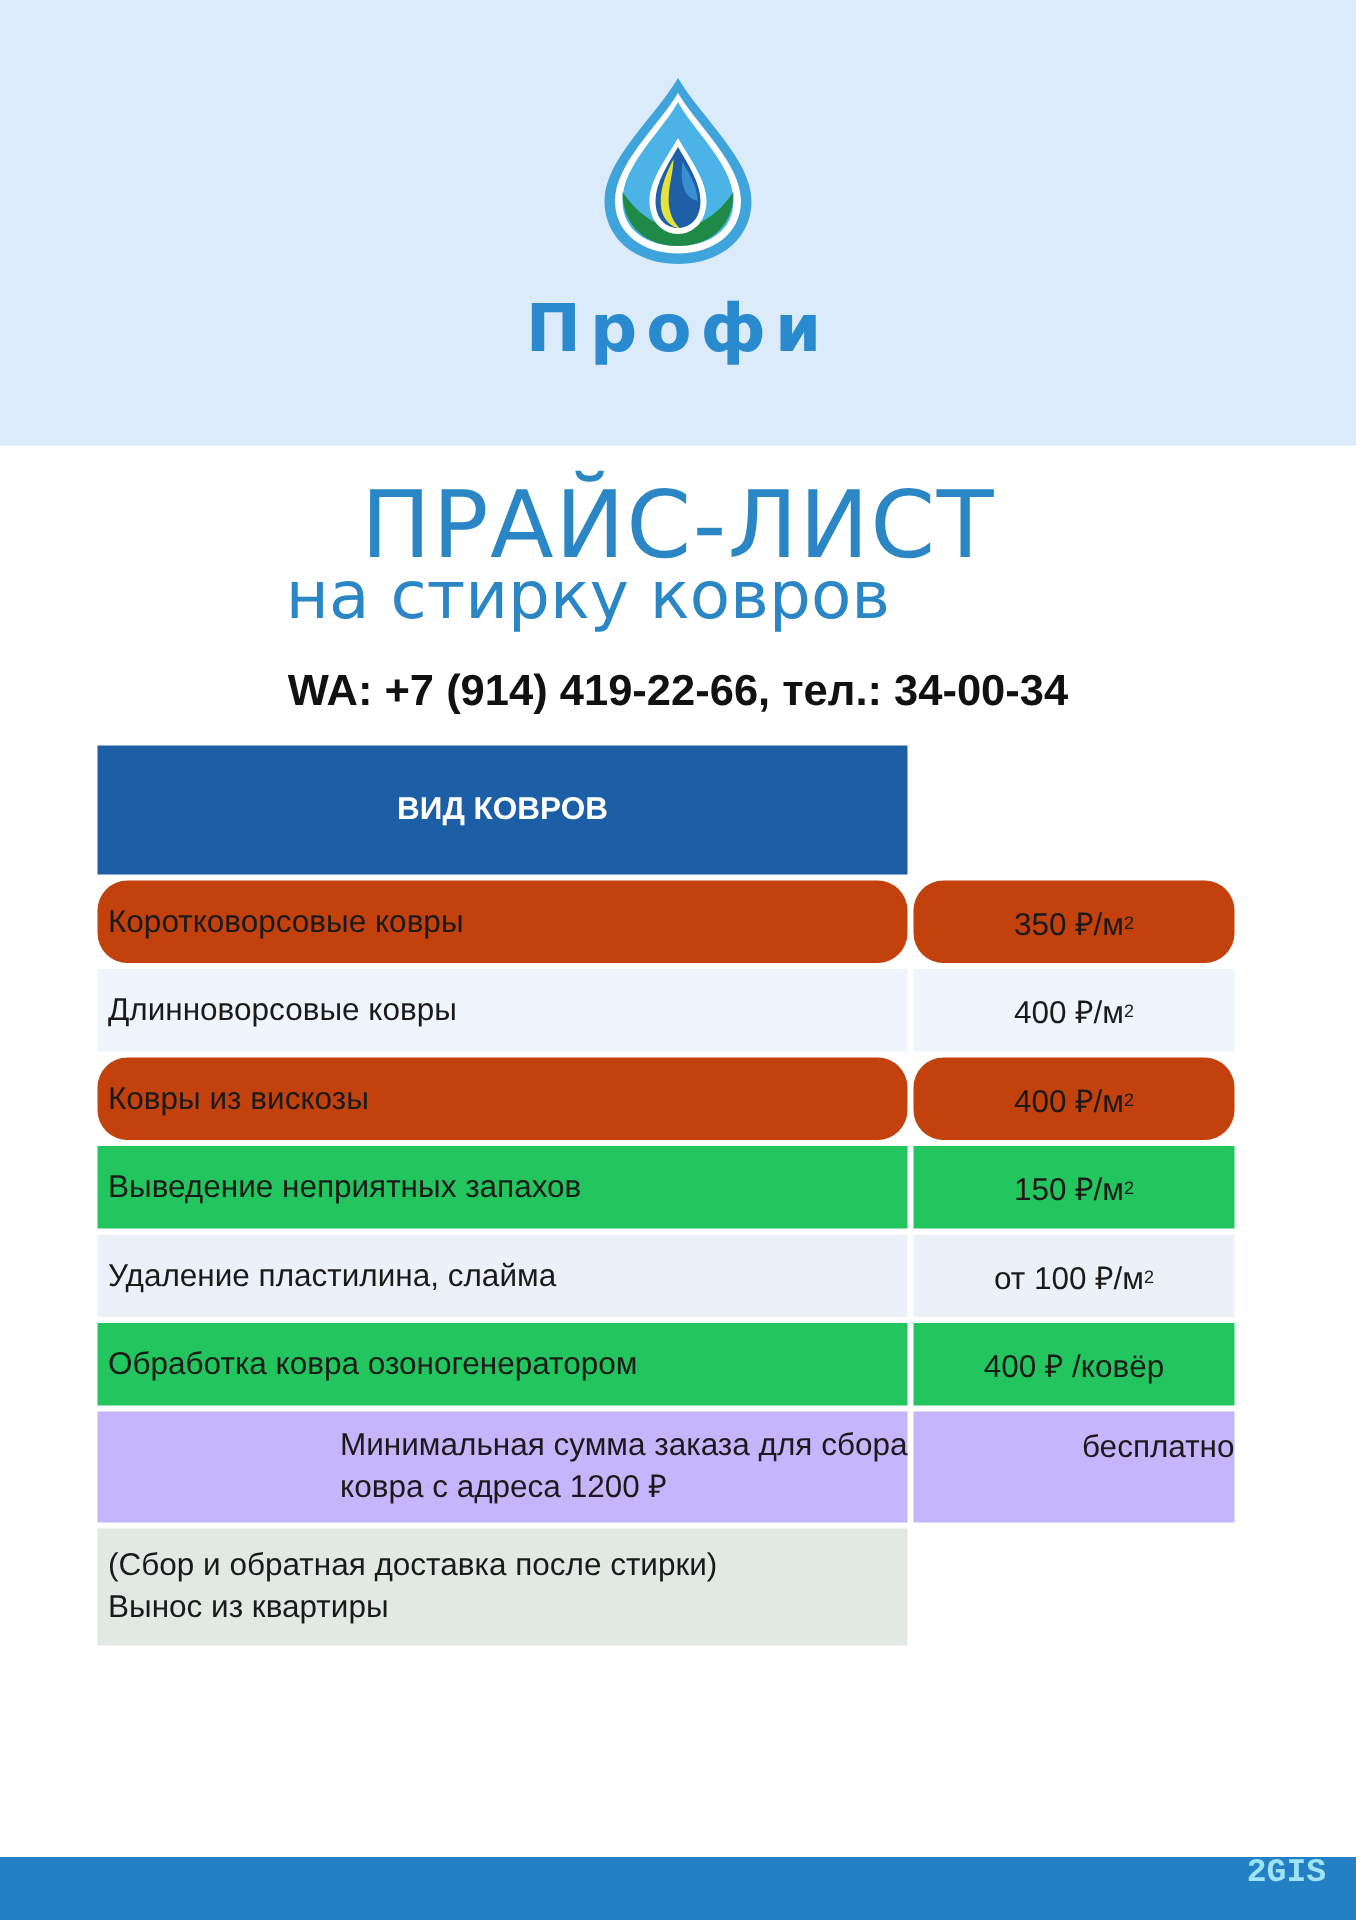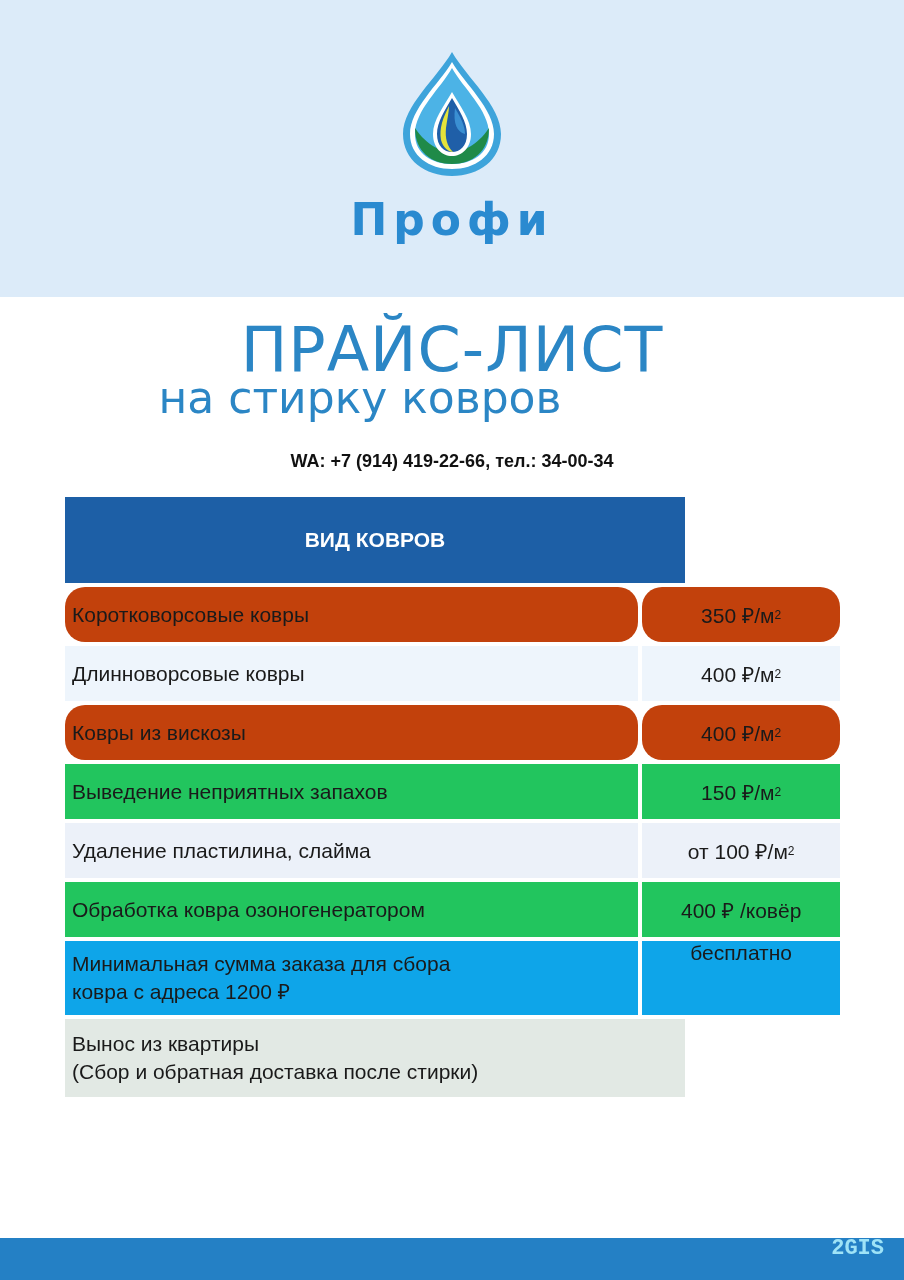--- a/index.html
+++ b/index.html
@@ -21,58 +21,58 @@
     font-size:44px; letter-spacing:6px; color:#2a8ad0; line-height:80px;
   }
   .title1 {
     position:absolute; left:0; width:904px; top:316px; text-align:center;
     font-family:"DejaVu Sans", sans-serif; font-size:62px; letter-spacing:1px;
     color:#2b86c5; line-height:68px;
   }
   .title2 {
     position:absolute; left:0; width:720px; top:370px; text-align:center;
     font-family:"DejaVu Sans", sans-serif; font-size:44px;
-    color:#2b86c5; line-height:56px;
+    color:#2b86c5; line-height:56px;padding-left:32px;
   }
   .contacts {
     position:absolute; left:0; width:904px; top:446px; text-align:center;
-    font-family:"Liberation Sans", sans-serif; font-weight:bold; font-size:18px;
+    font-family:"Liberation Sans", sans-serif; font-weight:bold; font-size:29px;
     color:#111; line-height:30px;
   }
   .table {
     position:absolute; left:65px; top:497px; width:775px;
   }
   .row { display:flex; margin-bottom:4px; }
   .c1, .c2 {
     box-sizing:border-box; display:flex; align-items:center;
     font-family:"Liberation Sans", sans-serif; font-size:21px; color:#1a1a1a;
   }
-  .c1 { width:620px; padding-left:7px; margin-right:4px; }
+  .c1 { width:540px; padding-left:7px; margin-right:4px; }
   .c2 { width:214px; justify-content:center; text-align:center; }
   .head .c1, .head .c2 {
     background:#1d5fa6; color:#fff; font-weight:bold; font-size:21px; height:86px;
   }
   .head .c1 { justify-content:center; padding-left:0; }
   .head .c2 { line-height:28px; }
   .r-a .c1, .r-a .c2 { background:#c2410c; height:55px;border-radius:20px; }
   .r-b .c1, .r-b .c2 { background:#eef5fc; height:55px; }
   .r-c .c1, .r-c .c2 { background:#22c55e; height:55px; }
   .r-d .c1, .r-d .c2 { background:#ecf1f9; height:55px; }
-  .r-g .c1, .r-g .c2 { background:#0ea5e9; height:74px; }
+  .r-g .c1, .r-g .c2 { background:#c4b5fd; height:74px;justify-content:flex-end; }
   .r-g .c1 { line-height:28px; }
   .r-g2 .c1, .r-g2 .c2 { background:#e2e9e4; height:78px; }
   .r-g2 .c1 { line-height:28px; }
   .section {
     height:54px; display:flex; align-items:center; justify-content:center;
     font-family:"Liberation Sans", sans-serif; font-weight:bold; font-size:21px;
     margin-bottom:4px;
   }
   .sec-blue { background:#3bb8e8; color:#1a1a1a; }
   .sec-green { background:#1a8754; color:#ffffff; }
-  .top-align { align-items:flex-start !important; }
+  .top-align { align-items:flex-start !important; padding-top:12px; }
   sup { font-size:12px; vertical-align:super; line-height:0; }
   .footer-band {
     position:absolute; left:0; top:1238px; width:904px; height:42px; background:#2480c5;
   }
   .gis {
     position:absolute; right:20px; top:1238px; font-family:Liberation Mono, monospace;
     font-weight:bold; font-size:22px; color:#9fe3f7; line-height:22px;
   }
 </style>
 </head>
@@ -152,21 +152,21 @@
       <div>
         <div>Минимальная сумма заказа для сбора</div>
         <div>ковра с адреса 1200 ₽</div>
       </div>
     </div>
     <div class="c2 top-align">бесплатно</div>
   </div>
   <div class="row r-g2">
     <div class="c1">
       <div>
+        <div>(Сбор и обратная доставка после стирки)</div>
         <div>Вынос из квартиры</div>
-        <div>(Сбор и обратная доставка после стирки)</div>
       </div>
     </div>
   </div>
 </div>
 
 <div class="footer-band"></div>
 <div class="gis">2GIS</div>
 
 </body></html>

